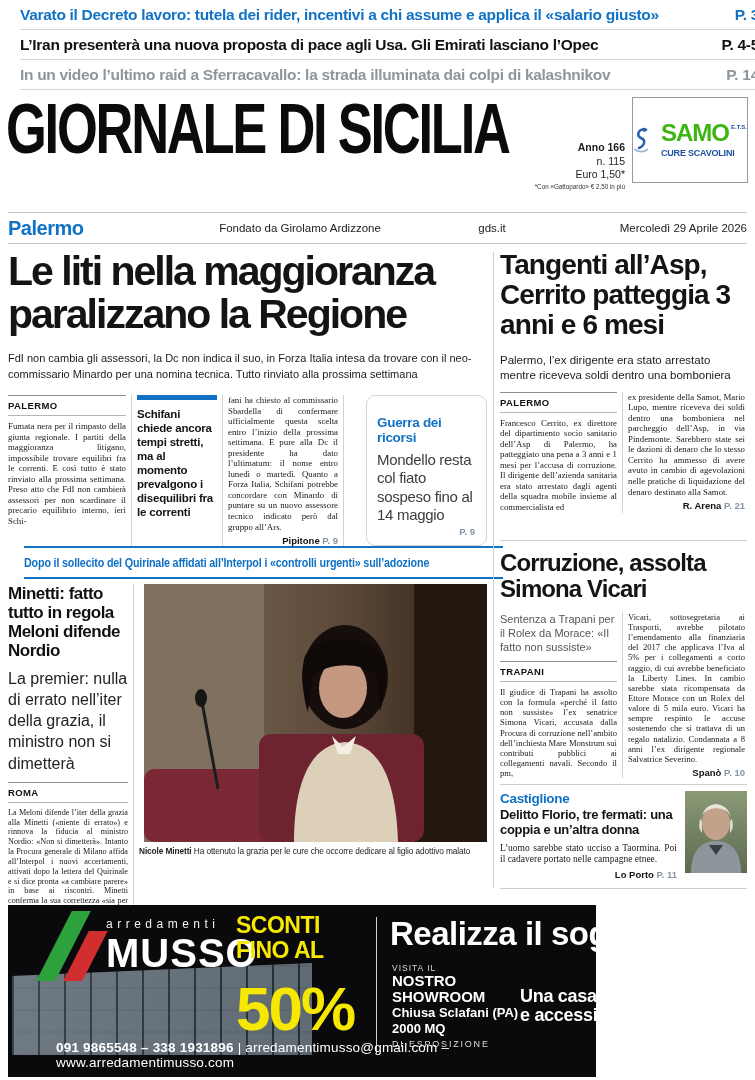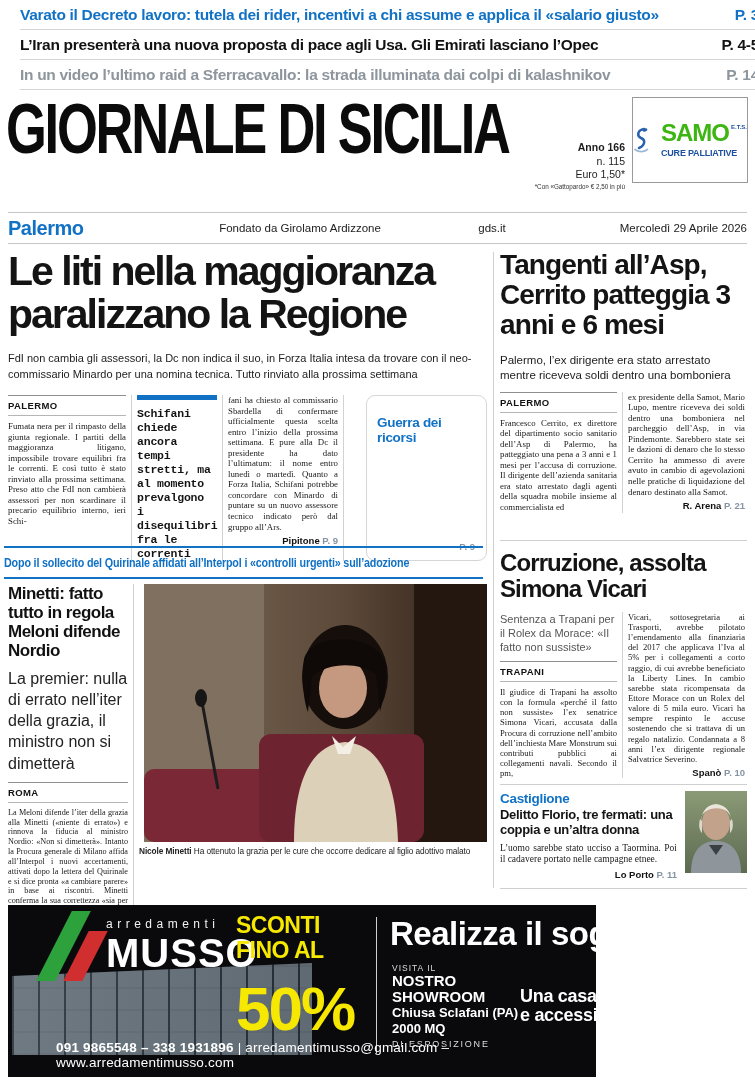--- a/index.html
+++ b/index.html
@@ -44,30 +44,30 @@
   .byline{margin-top:3px;text-align:right;font-size:9.5px;font-weight:700;color:#111;}
   .pageref{color:#8494a4;font-weight:700;}
   .vr{width:1px;background:#d2d2d2;align-self:stretch;margin:0 5px;flex:0 0 1px;}
   
   .lead{position:absolute;top:250px;left:8px;width:479px;}
   .lead h1{margin:0;font-size:41px;line-height:1.05;font-weight:700;letter-spacing:-2px;color:#141414;}
   .deck{margin:15px 0 0;font-size:11px;line-height:1.45;color:#1c1c1c;}
   .cols{margin-top:12px;display:flex;align-items:stretch;}
   .bodycol1{width:118px;flex:0 0 118px;}
   .bodycol2{width:110px;flex:0 0 110px;}
-  .pq{width:80px;flex:0 0 80px;font-family:Liberation Mono, monospace;}
+  .pq{width:80px;flex:0 0 80px;}
   .pq-bar{height:5px;background:#1172c5;margin-bottom:7px;}
   .pq-text{font-size:11.5px;font-weight:700;line-height:1.22;letter-spacing:-0.2px;color:#141414;}
   .ricorsi{flex:1;margin-left:17px;border:1.5px solid #d6d6d6;border-radius:9px;
           padding:19px 10px;position:relative;}
   .r-title{color:#1172c5;font-weight:700;font-size:13.5px;letter-spacing:-0.3px;}
   .r-text{margin-top:6px;font-size:15px;line-height:1.22;color:#3d3d3d;letter-spacing:-0.3px;}
   .r-page{position:absolute;bottom:8px;right:11px;font-size:9.5px;}
   
-  .strip{position:absolute;top:546px;left:4px;width:479px;
+  .strip{position:absolute;top:546px;left:24px;width:479px;
          border-top:2.5px solid #1172c5;border-bottom:2.5px solid #1172c5;padding:5px 0 6px;}
   .strip-text{display:inline-block;color:#1172c5;font-weight:700;font-size:12.5px;
          white-space:nowrap;transform:scaleX(0.86);transform-origin:left center;letter-spacing:-0.2px;}
   
   .minetti{position:absolute;top:584px;left:8px;width:479px;display:flex;}
   .m-left{width:120px;flex:0 0 120px;}
   .m-left h2{margin:0;font-size:17px;line-height:1.12;font-weight:700;letter-spacing:-0.5px;}
   .deck2{margin:8px 0 8px;font-size:16px;line-height:1.32;color:#222;}
   .body-sm{font-size:8.2px;line-height:1.2;}
   .m-photo{flex:1;margin-left:5px;height:258px;overflow:hidden;background:#5f4c3d;}
@@ -169,21 +169,21 @@
     <svg width="32" height="54" viewBox="0 0 32 54">
       <path d="M22,5 C9,7 7,19 16,23 C26,27 24,38 12,43" stroke="#2a62b0" stroke-width="5" fill="none" stroke-linecap="round"></path>
       <ellipse cx="24" cy="7" rx="5" ry="3" fill="#2a62b0" transform="rotate(-18 24 7)"></ellipse>
       <path d="M4,46 C12,52 24,51 29,46" stroke="#9db7d8" stroke-width="3.5" fill="none" stroke-linecap="round"></path>
     </svg>
     <div class="samo-right">
       <div class="samo-row">
         <span class="samo-name">SAMO</span>
         <span class="samo-ets">E.T.S.</span>
       </div>
-      <div class="samo-tag">CURE PALLIATIVE</div>
+      <div class="samo-tag">CURE SCAVOLINI</div>
     </div>
   </div>
 
   <div class="edition">
     <div class="ed-anno">Anno 166</div>
     <div>n. 115</div>
     <div>Euro 1,50*</div>
     <div class="ed-note">*Con «Gattopardo» € 2,50 in più</div>
   </div>
 
@@ -211,20 +211,21 @@
       <div class="bodycol2">
         <p class="body">fani ha chiesto al commissario Sbardella di confermare ufficialmente questa scelta entro l’inizio della prossima settimana. E pure alla Dc il presidente ha dato l’ultimatum: il nome entro lunedì o martedì. Quanto a Forza Italia, Schifani potrebbe concordare con Minardo di puntare su un nuovo assessore tecnico indicato però dal gruppo all’Ars.</p>
         <div class="byline">
           <span>Pipitone</span>
           <span class="pageref">P. 9</span>
         </div>
       </div>
       <div class="vr"></div>
       <div class="ricorsi">
         <div class="r-title">Guerra dei ricorsi</div>
+        <div class="r-text">Mondello resta col fiato sospeso fino al 14 maggio</div>
         <div class="r-page pageref">P. 9</div>
       </div>
     </div>
   </section>
 
   <div class="strip">
     <span class="strip-text">Dopo il sollecito del Quirinale affidati all’Interpol i «controlli urgenti» sull’adozione</span>
   </div>
 
   <section class="minetti">

